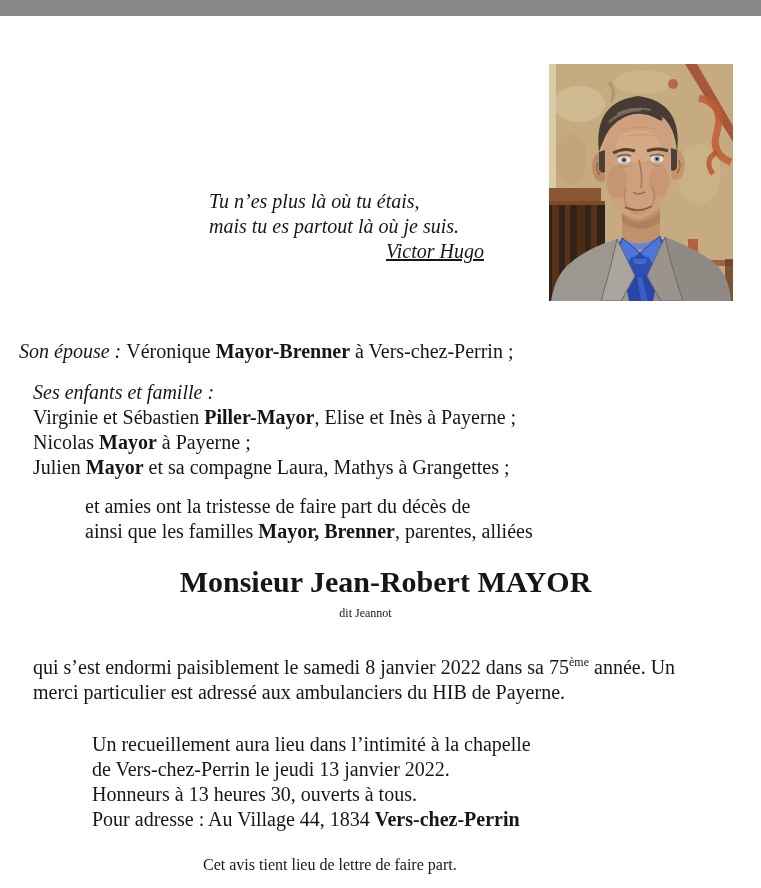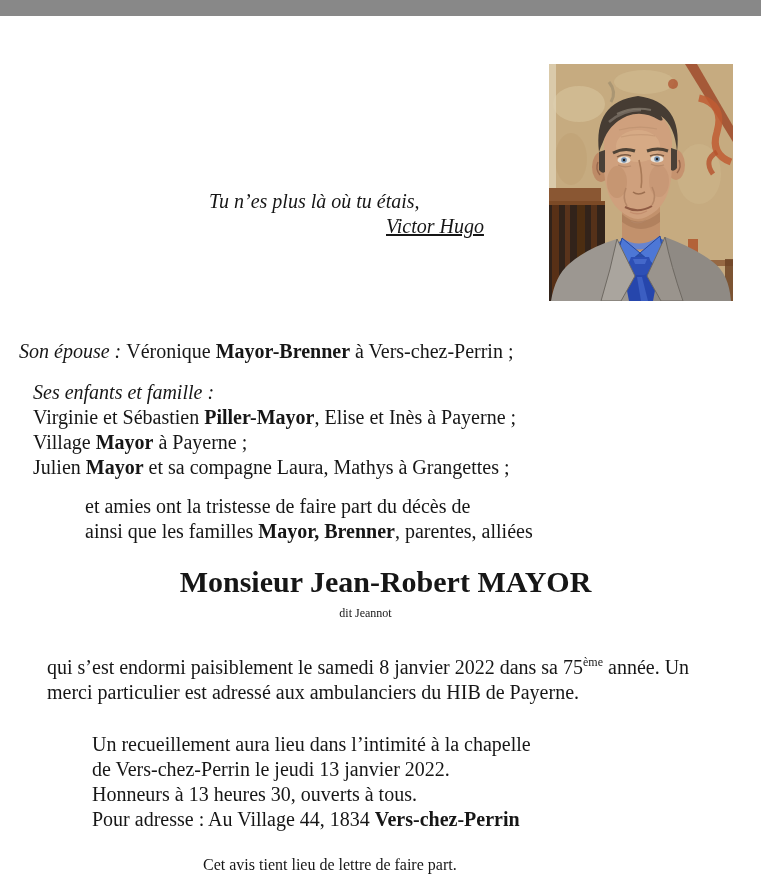--- a/index.html
+++ b/index.html
@@ -21,21 +21,21 @@
   .bline { display:block; }
 
   .spouse   { position:absolute; left:19px; top:323px; font-size:20px; line-height:25px; white-space:nowrap; }
   .children { position:absolute; left:33px; top:364px; font-size:20px; line-height:25px; white-space:nowrap; }
   .families { position:absolute; left:85px; top:478px; font-size:20px; line-height:25px; white-space:nowrap; }
 
   .title-block { position:absolute; left:0; top:549px; width:731px; text-align:center; }
   .title-block h1 { font-size:30px; font-weight:bold; line-height:34px;padding-left:40px; }
   .nickname { font-size:12px; line-height:22px; margin-top:3px; }
 
-  .notice { position:absolute; left:47px; top:639px; width:700px; font-size:20px; line-height:25px; }
+  .notice { position:absolute; left:33px; top:639px; width:700px; font-size:20px; line-height:25px; }
   .notice sup, .sup { font-size:12px; line-height:0; vertical-align:super; }
 
   .ceremony { position:absolute; left:92px; top:716px; font-size:20px; line-height:25px; white-space:nowrap; }
 
   .footer-notice { position:absolute; left:203px; top:836px; font-size:16px; line-height:25px; white-space:nowrap; }
 
   em { font-style:italic; }
   strong { font-weight:bold; }
 </style>
 </head>
@@ -125,31 +125,32 @@
       <path d="M76,143 Q89,150 103,142" stroke="#8f5a43" stroke-width="2" fill="none"></path>
       <path d="M81,148 Q89,152 98,147" stroke="#c08a6a" stroke-width="1.3" fill="none" opacity="0.8"></path>
       <path d="M82,157 Q89,161 97,156" stroke="#b3876a" stroke-width="1.2" fill="none" opacity="0.7"></path>
       <path d="M70,66 Q89,61 108,65" stroke="#bb8f6e" stroke-width="1.2" fill="none" opacity="0.6"></path>
       <path d="M72,73 Q89,69 106,72" stroke="#bb8f6e" stroke-width="1.2" fill="none" opacity="0.5"></path>
     </svg>
   </figure>
 
   <div class="quote">
     <span class="bline">Tu n’es plus là où tu étais,</span>
+    <span class="bline">mais tu es partout là où je suis.</span>
     <span class="bline attribution">Victor Hugo</span>
   </div>
 
   <p class="spouse">
     <em>Son épouse : </em><span>Véronique </span><strong>Mayor-Brenner</strong><span> à Vers-chez-Perrin ;</span>
   </p>
 
   <div class="children">
     <em class="bline">Ses enfants et famille :</em>
     <span class="bline"><span>Virginie et Sébastien </span><strong>Piller-Mayor</strong><span>, Elise et Inès à Payerne ;</span></span>
-    <span class="bline"><span>Village </span><strong>Mayor</strong><span> à Payerne ;</span></span>
+    <span class="bline"><span>Nicolas </span><strong>Mayor</strong><span> à Payerne ;</span></span>
     <span class="bline"><span>Julien </span><strong>Mayor</strong><span> et sa compagne Laura, Mathys à Grangettes ;</span></span>
   </div>
 
   <div class="families">
     <span class="bline">et amies ont la tristesse de faire part du décès de</span>
     <span class="bline"><span>ainsi que les familles </span><strong>Mayor, Brenner</strong><span>, parentes, alliées</span></span>
   </div>
 
   <div class="title-block">
     <h1>Monsieur Jean-Robert MAYOR</h1>

